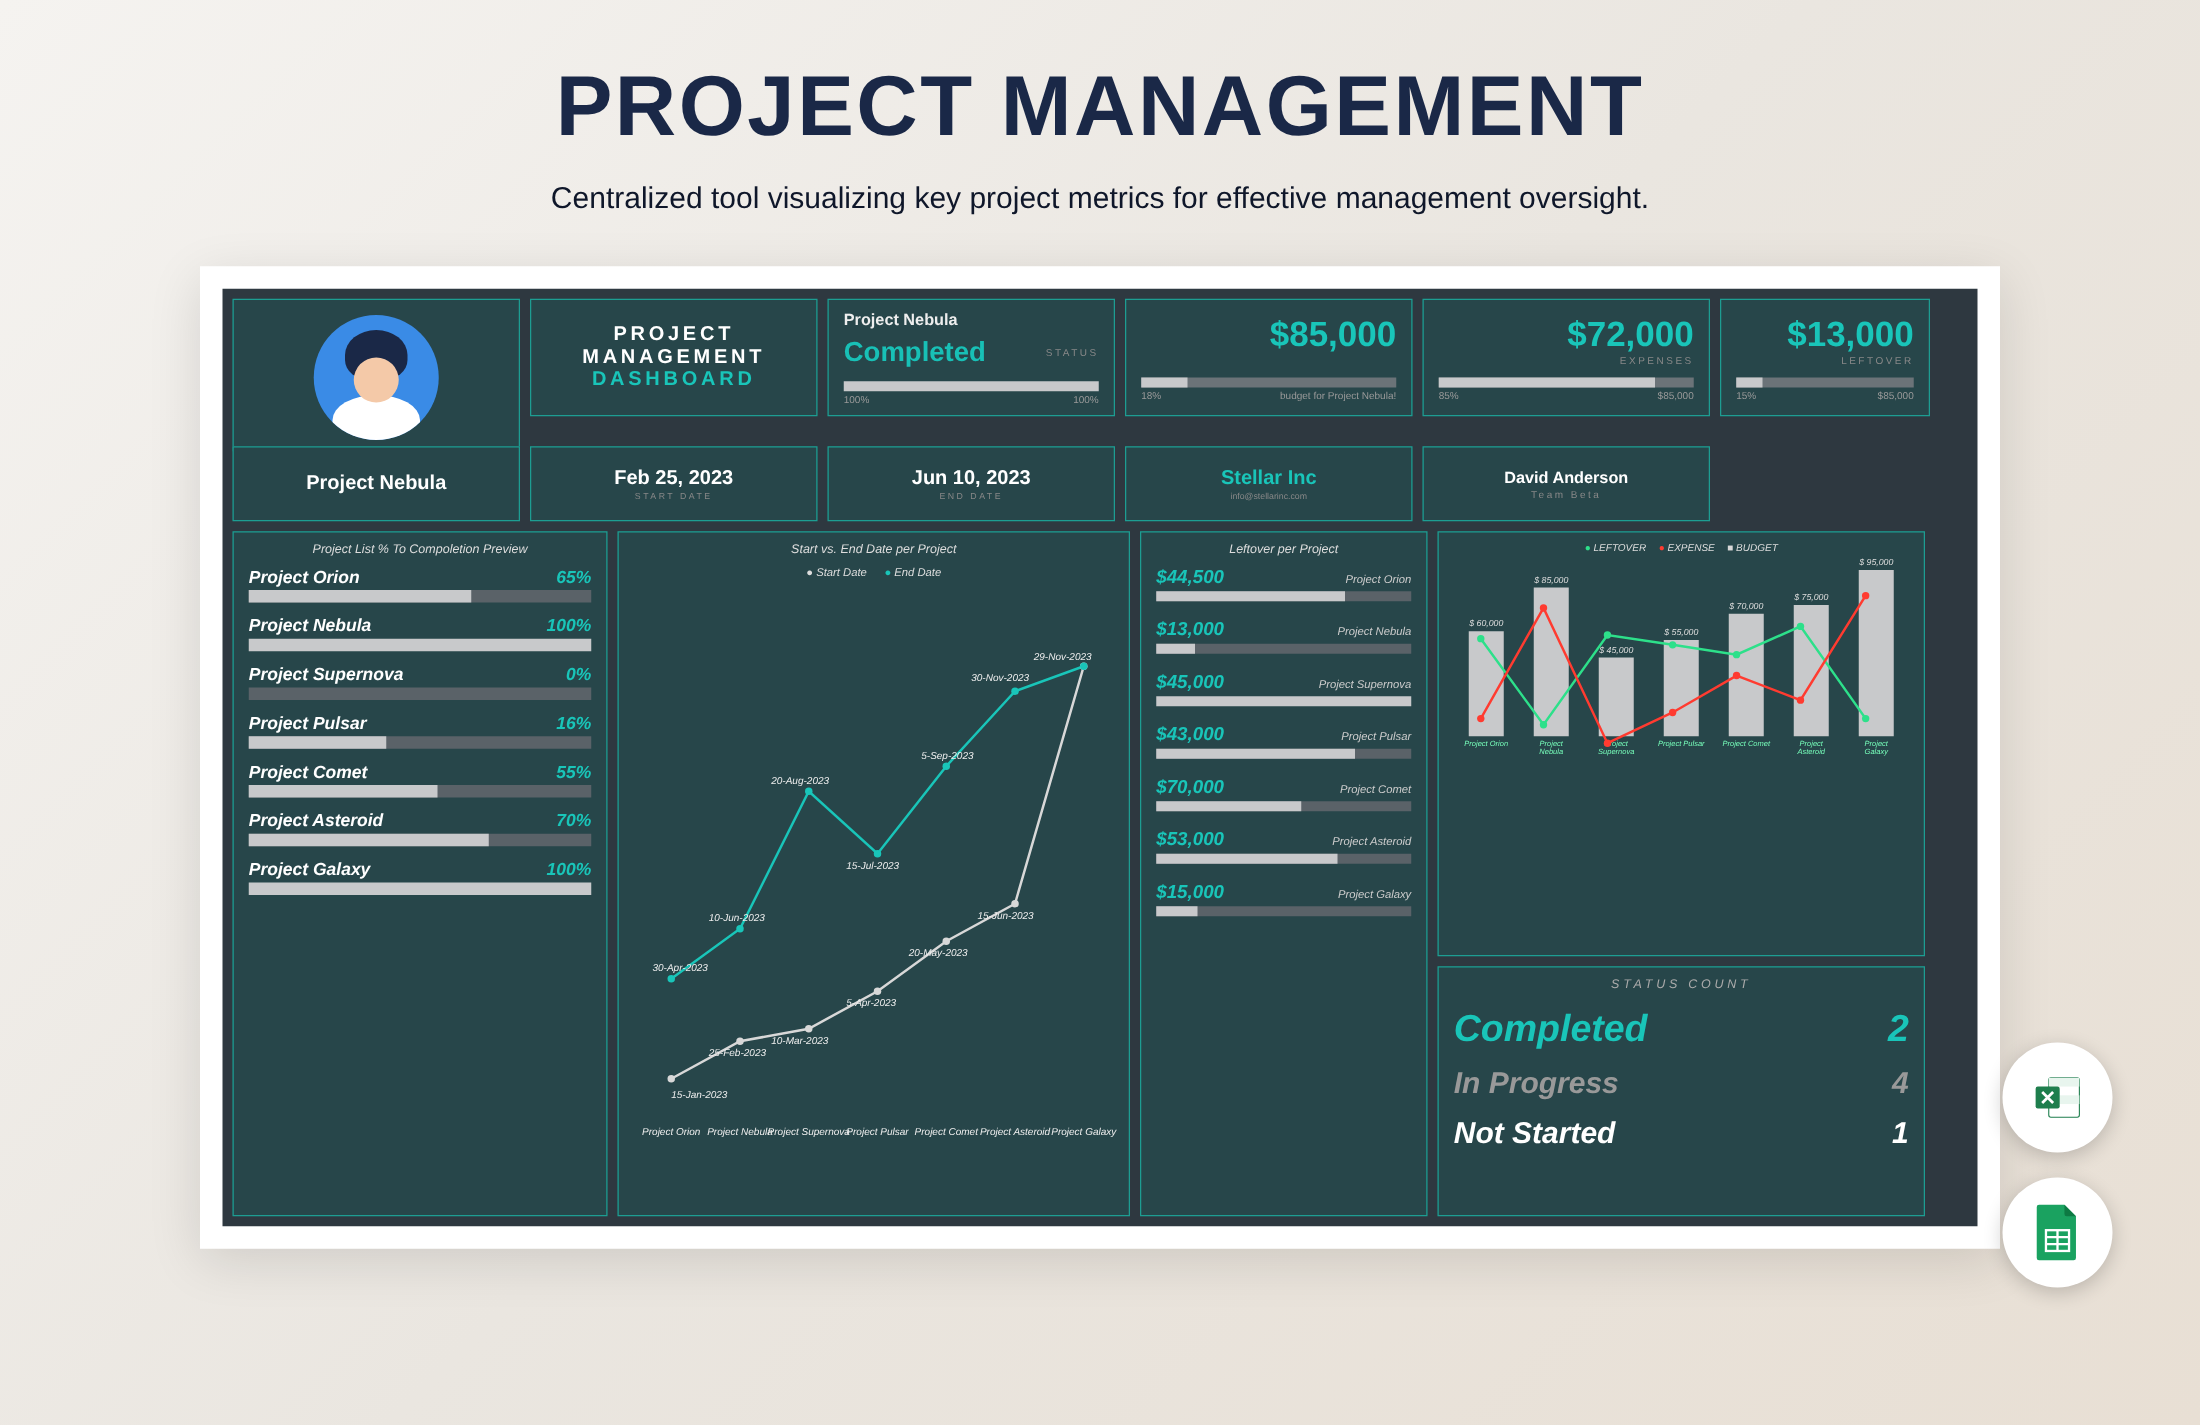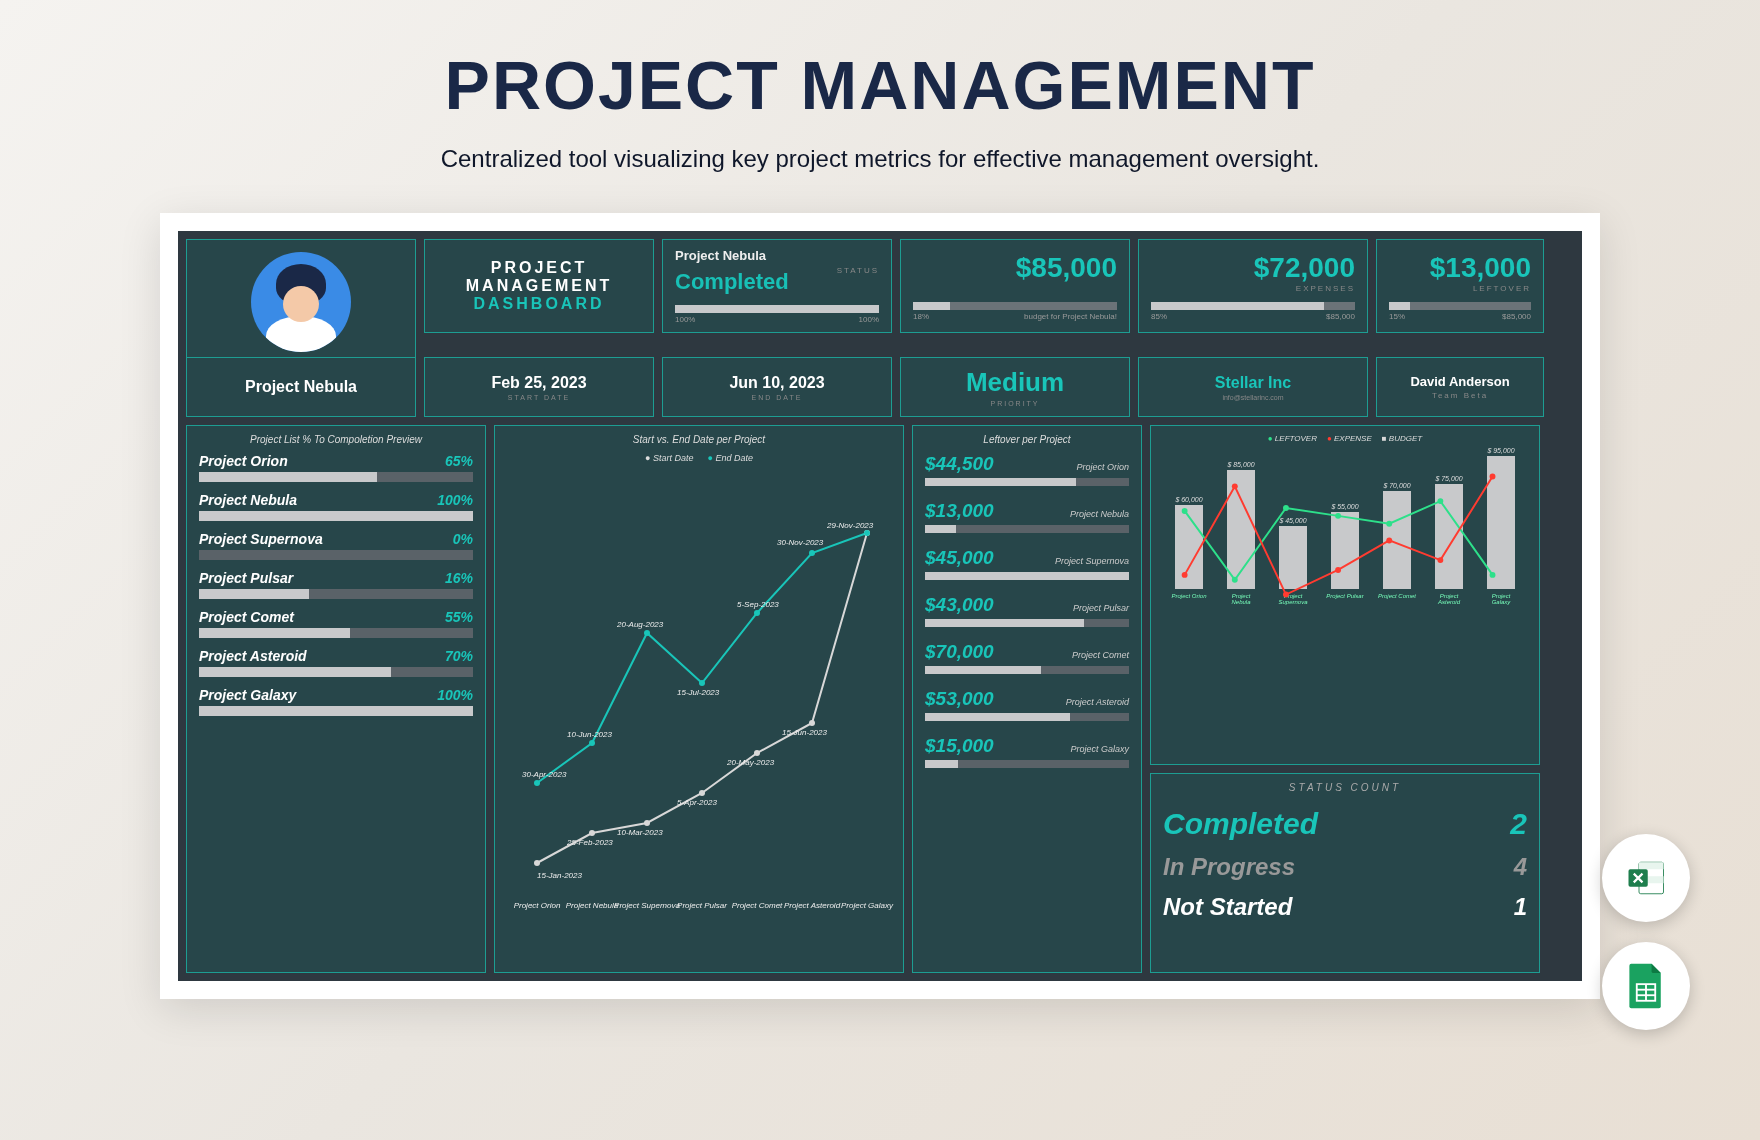--- a/index.html
+++ b/index.html
@@ -62,21 +62,21 @@
   justify-content: center;
   text-align: right;
   font-weight: 700;
   letter-spacing: 3px;
   font-size: 16px;
   color: #fff;
 }
 .logo-card .accent { color: #19c5b9; }
 .status-card .pname { color: #eee; font-size: 13px; font-weight: 700; }
 .status-card .status-val { color: #18c0b6; font-size: 22px; font-weight: 700; margin-top: 6px; }
-.status-card .label { color: #888; font-size: 8px; letter-spacing: 2px; position: absolute; right: 12px; top: 26px; }
+.status-card .label { color: #888; font-size: 8px; letter-spacing: 2px; position: absolute; right: 12px; top: 38px; }
 .mini-bar { height: 8px; background: #6b7378; margin-top: 10px; position: relative; }
 .mini-bar-fill { height: 100%; background: #c8c9cb; }
 .mini-bar-labels { display: flex; justify-content: space-between; font-size: 8px; color: #999; margin-top: 2px; }
 .money-card .big-money { color: #19c5b9; font-size: 28px; font-weight: 700; text-align: right; margin-top: 4px; }
 .money-card .label { color: #888; font-size: 8px; letter-spacing: 2px; position: absolute; right: 12px; top: 44px; }
 .money-card .mini-bar { margin-top: 18px; }
 .avatar-wrap { grid-row: 1 / 3; display: flex; flex-direction: column; align-items: center; justify-content: center; }
 .avatar {
   width: 100px; height: 100px; border-radius: 50%; background: #3a8be6;
   position: relative; overflow: hidden; margin-top: 4px;
@@ -131,21 +131,21 @@
 .proj-row .bar-fill { height: 100%; background: #c8c9cb; }
 
 .chart-panel { grid-row: 1 / 3; position: relative; }
 .chart-area { position: relative; height: 430px; margin-top: 20px; }
 .chart-legend { display: flex; justify-content: center; gap: 14px; font-size: 9px; color: #ddd; }
 .chart-legend span::before { content: "● "; }
 .chart-legend .end::before { color: #19c5b9; }
 
 .leftover-panel .lrow { margin-bottom: 14px; }
 .lrow .top { display: flex; justify-content: space-between; align-items: baseline; }
-.lrow .amt { color: #19c5b9; font-size: 19px; font-weight: 700; }
+.lrow .amt { color: #19c5b9; font-size: 15px; font-weight: 700; }
 .lrow .pn { font-size: 9px; color: #ccc; }
 .lrow .bar { height: 8px; background: #5a6268; margin-top: 3px; }
 .lrow .bar-fill { height: 100%; background: #c8c9cb; }
 
 .combochart { position: relative; }
 .combo-legend { display: flex; justify-content: center; gap: 10px; font-size: 8px; color: #ddd; margin-bottom: 4px; }
 .combo-legend span::before { content: "● "; }
 .combo-legend .lo::before { color: #2de08a; }
 .combo-legend .ex::before { color: #ff3b30; }
 .combo-legend .bu::before { content: "■ "; color: #d8d8d8; }
@@ -244,24 +244,20 @@
       <div class="small-card">
         <div class="val">Project Nebula</div>
       </div>
       <div class="small-card">
         <div class="val">Feb 25, 2023</div>
         <div class="lab">START DATE</div>
       </div>
       <div class="small-card">
         <div class="val">Jun 10, 2023</div>
         <div class="lab">END DATE</div>
-      </div>
-      <div class="small-card priority">
-        <div class="val">Medium</div>
-        <div class="lab">PRIORITY</div>
       </div>
       <div class="small-card stellar">
         <div class="val">Stellar Inc</div>
         <div class="lab">info@stellarinc.com</div>
       </div>
       <div class="small-card owner">
         <div class="val">David Anderson</div>
         <div class="lab">Team Beta</div>
       </div>
     </div>

